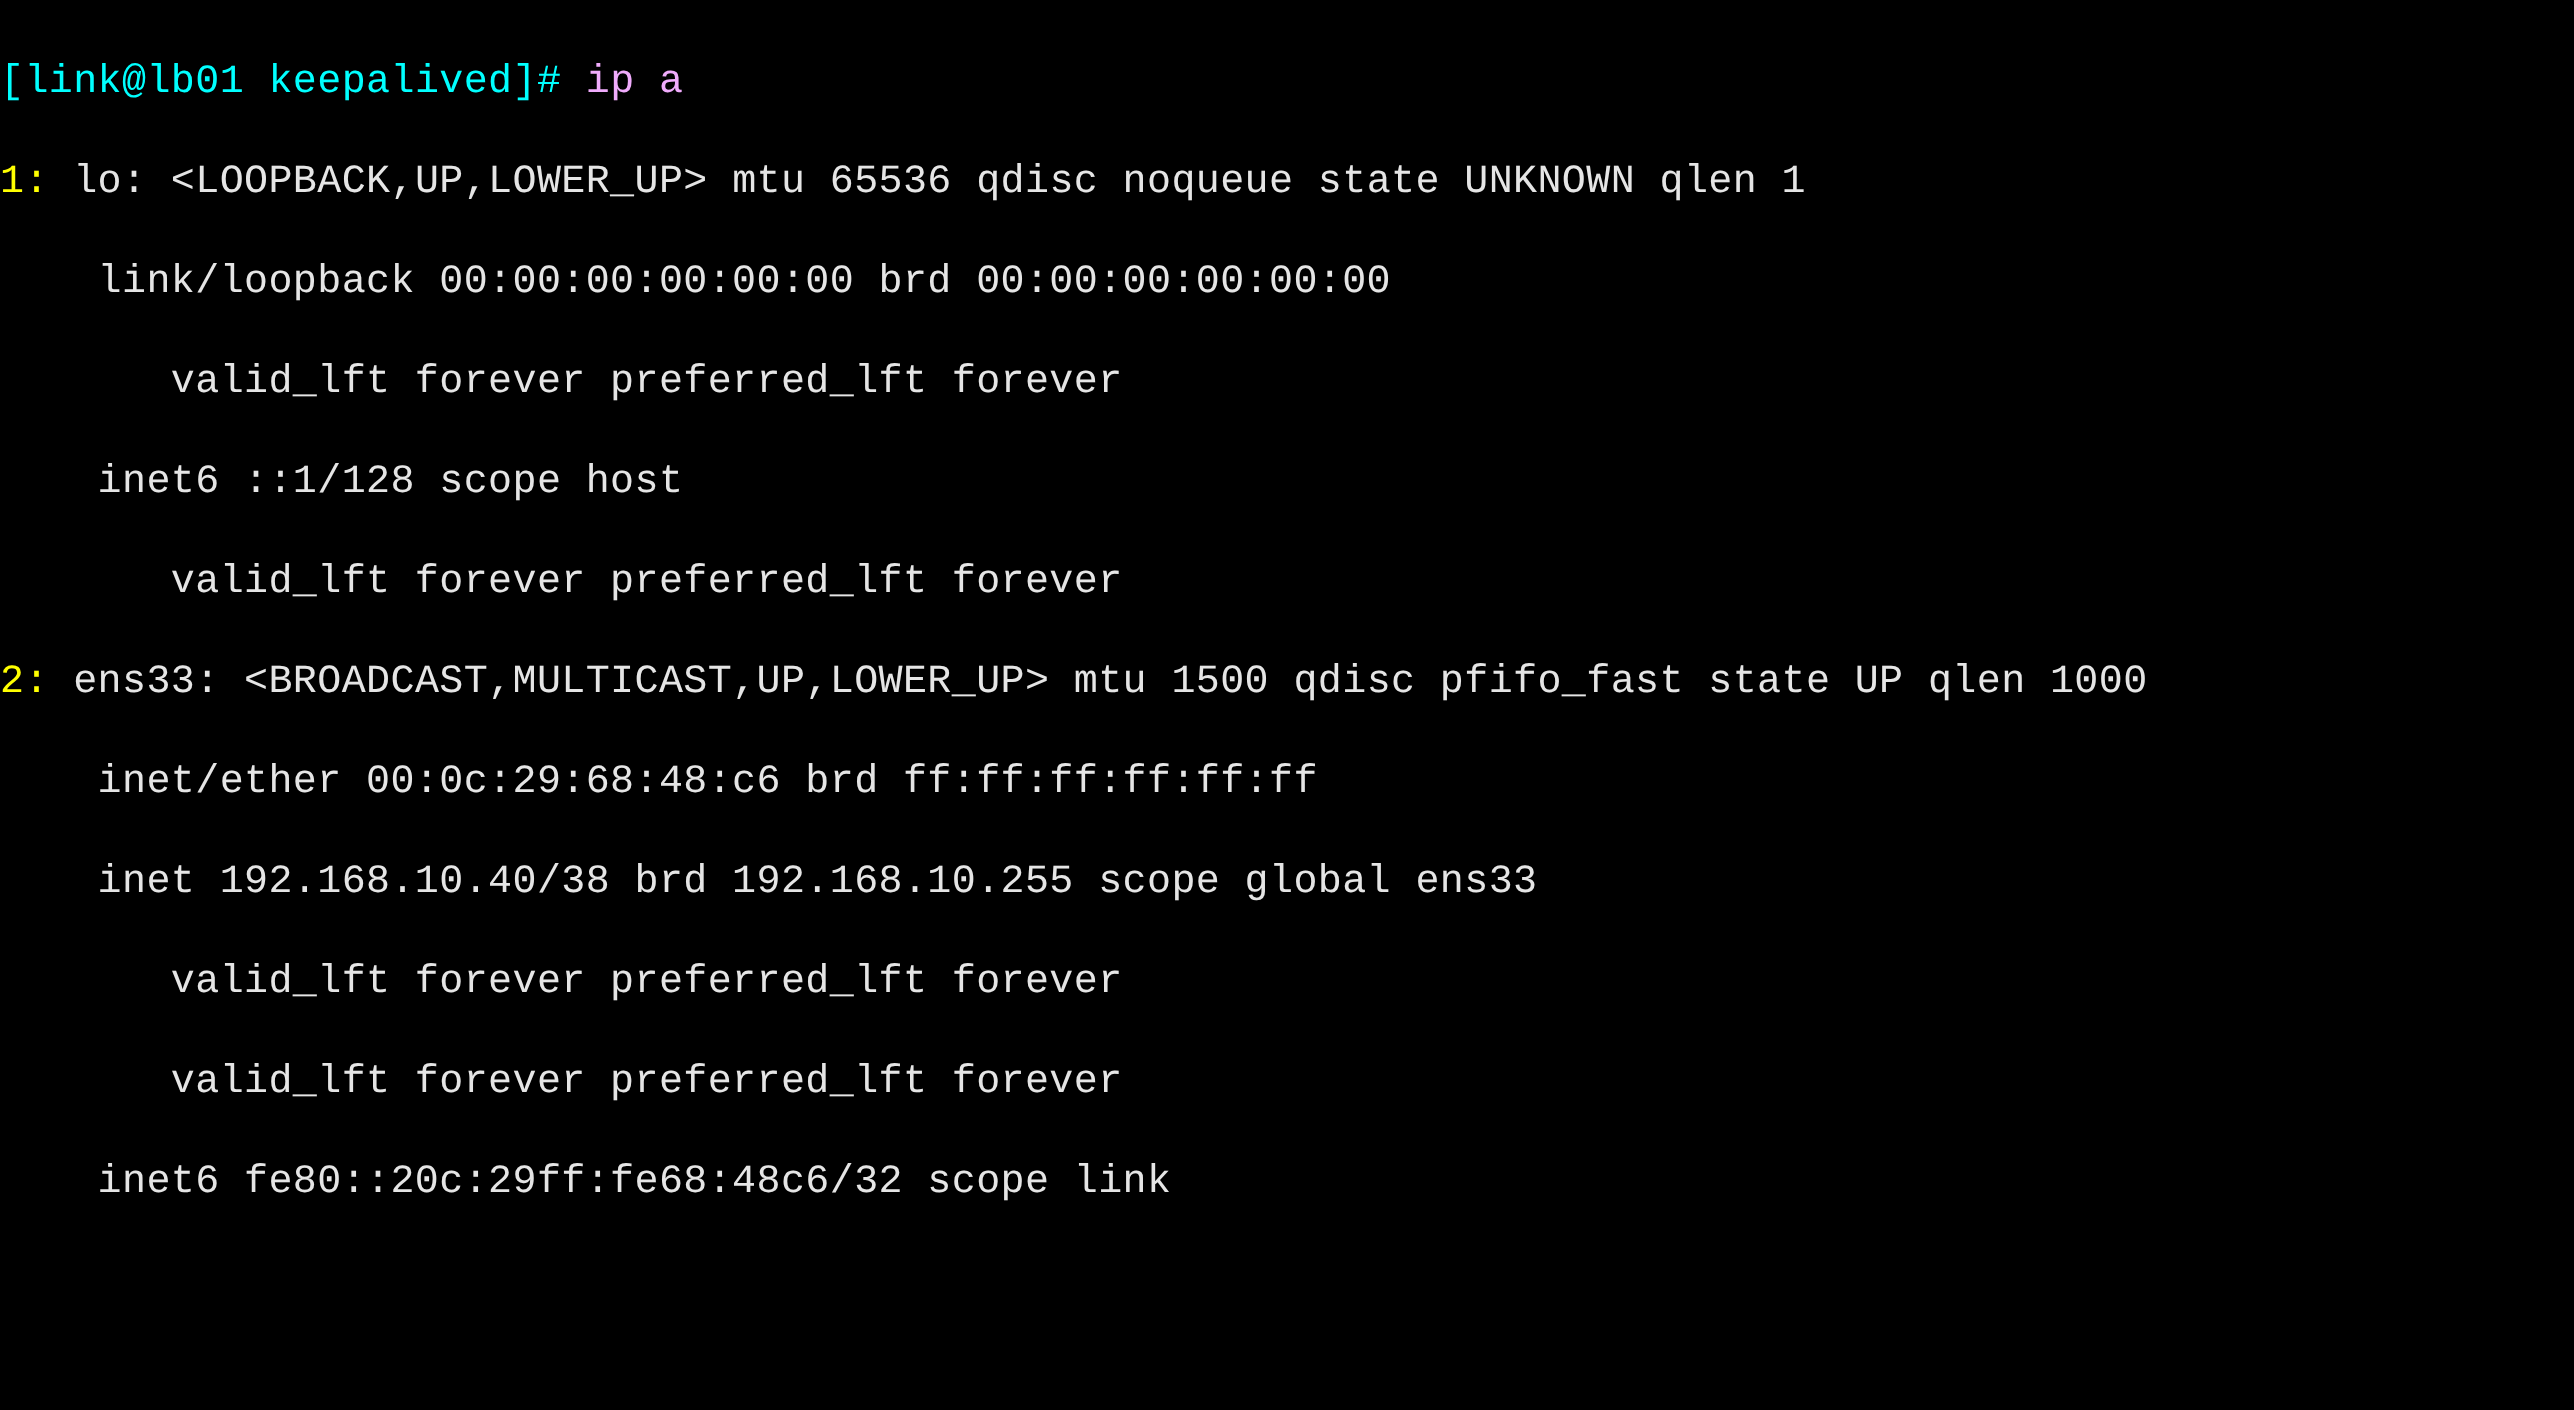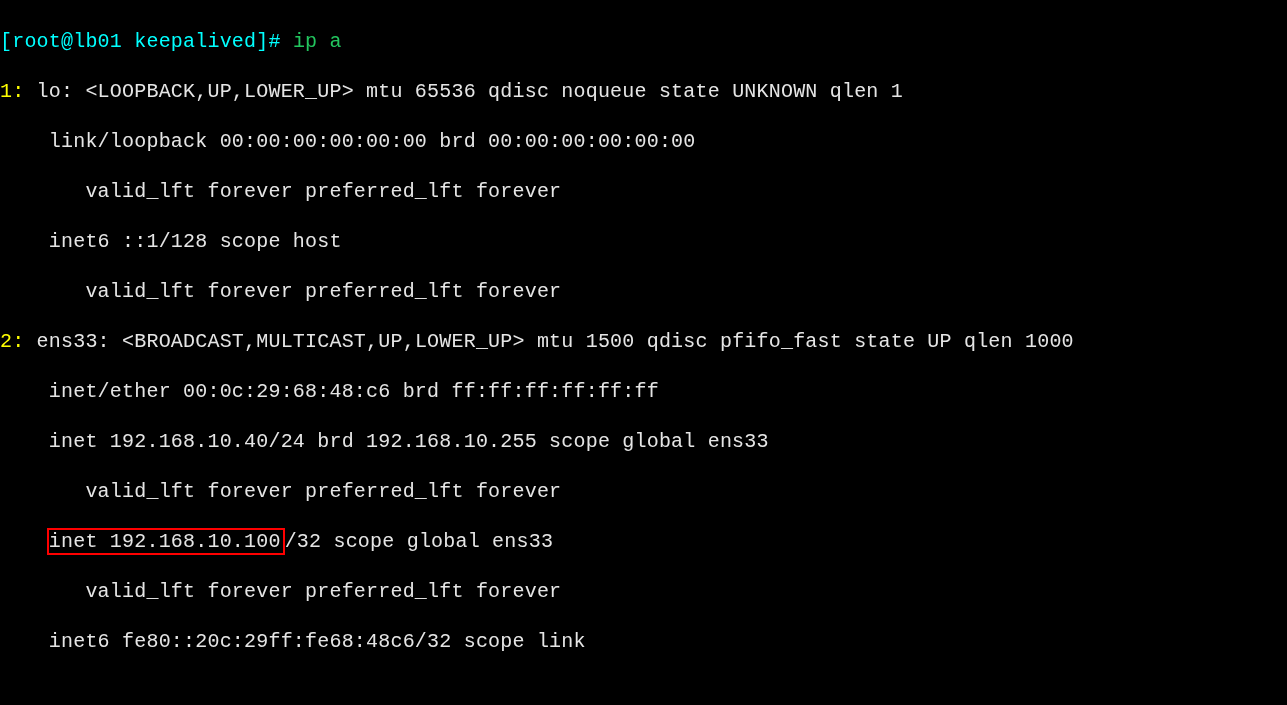--- a/index.html
+++ b/index.html
@@ -14,43 +14,42 @@
     font-family: "Consolas", "Courier New", monospace;
     font-size: 20px;
     line-height: 25px;
     letter-spacing: 0.2px;
     padding: 4px 0 0 0;
     white-space: pre;
     position: relative;
   }
   .green  { color: #e5e5e5; }
   .cyan   { color: #00ffff; }
-  .white  { color: #22c55e; }
+  .white  { color: #f0abfc; }
   .yellow { color: #ffff00; }
   .box {
     border: 2px solid #ff0000;
     padding: 0 2px 0 0;
     margin-left: -2px;
   }
 </style>
 </head>
 <body>
 
 <div class="terminal">
-<div><span class="cyan">[</span><span class="cyan">root@lb01</span><span class="cyan"> keepalived</span><span class="cyan">]# </span><span class="white">ip a</span></div>
+<div><span class="cyan">[</span><span class="cyan">link@lb01</span><span class="cyan"> keepalived</span><span class="cyan">]# </span><span class="white">ip a</span></div>
 <div><span class="yellow">1: </span><span class="green">lo: </span><span class="green">&lt;LOOPBACK,UP,LOWER_UP&gt; mtu 65536 qdisc noqueue state UNKNOWN qlen 1</span></div>
 <div class="green">    link/loopback 00:00:00:00:00:00 brd 00:00:00:00:00:00</div>
 <div class="green">       valid_lft forever preferred_lft forever</div>
 <div class="green">    inet6 ::1/128 scope host</div>
 <div class="green">       valid_lft forever preferred_lft forever</div>
 <div><span class="yellow">2: </span><span class="green">ens33: </span><span class="green">&lt;BROADCAST,MULTICAST,UP,LOWER_UP&gt; mtu 1500 qdisc pfifo_fast state UP qlen 1000</span></div>
 <div class="green">    inet/ether 00:0c:29:68:48:c6 brd ff:ff:ff:ff:ff:ff</div>
-<div class="green">    inet 192.168.10.40/24 brd 192.168.10.255 scope global ens33</div>
+<div class="green">    inet 192.168.10.40/38 brd 192.168.10.255 scope global ens33</div>
 <div class="green">       valid_lft forever preferred_lft forever</div>
-<div class="green"><span>    </span><span class="box">inet 192.168.10.100</span><span>/32 scope global ens33</span></div>
 <div class="green">       valid_lft forever preferred_lft forever</div>
 <div class="green">    inet6 fe80::20c:29ff:fe68:48c6/32 scope link</div>
 
 
 
 
 
 
 
 

